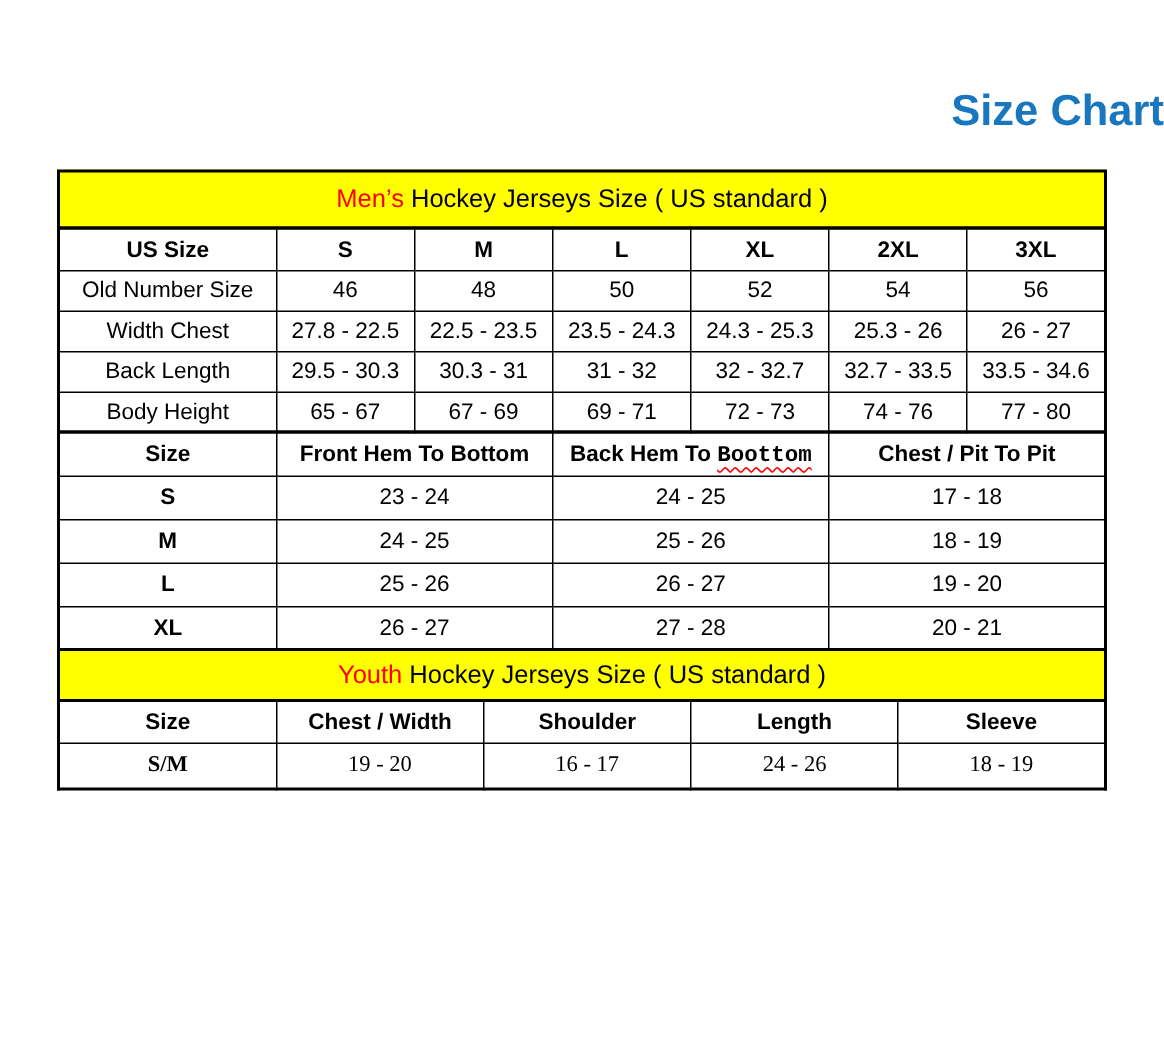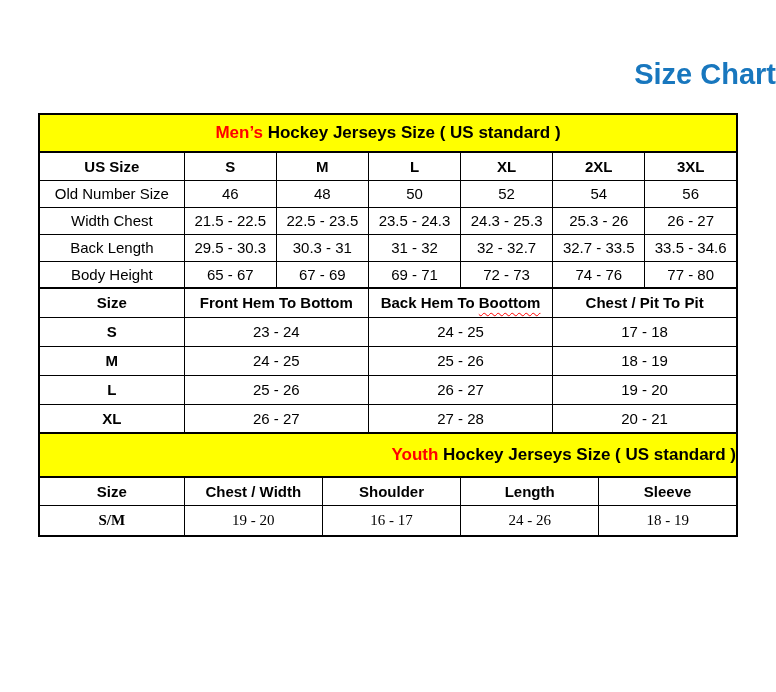--- a/index.html
+++ b/index.html
@@ -26,26 +26,26 @@
   .tables{
     width:700px;
     margin:22px auto 0 auto;
   }
   section.size-section{display:block;}
   section.size-section + section.size-section{margin-top:-2px;}
   .band{
     border:2px solid var(--ink);
     background:var(--yellow);
     display:flex;align-items:center;justify-content:center;
-    font-weight:bold;
+    font-weight:normal;
     font-size:17px;
   }
   .mens .band{height:40px;}
   .womens .band{height:36px;}
-  .youth .band{height:46px;justify-content:flex-end;}
+  .youth .band{height:36px;}
   .band .accent{color:var(--red);}
   table{
     width:100%;
     border-collapse:collapse;
     table-layout:fixed;
     border:2px solid var(--ink);
     margin-top:-2px;
   }
   th,td{
     border:1px solid var(--ink);
@@ -65,20 +65,21 @@
   .youth thead tr{height:28px;}
   .youth tbody tr{height:31px;font-family:Liberation Serif, serif;}
   .womens td:first-child,
   .youth td:first-child{font-weight:bold;}
   .squiggle{
     text-decoration:underline;
     text-decoration-style:wavy;
     text-decoration-color:var(--red);
     text-decoration-thickness:1px;
     text-underline-offset:4px;
+    font-family:Liberation Mono, monospace;
   }
 </style>
 </head>
 <body>
 
 <main>
   <h1 class="page-title">Size Chart</h1>
 
   <div class="tables">
 
@@ -103,21 +104,21 @@
               <td>Old Number Size</td>
               <td>46</td>
               <td>48</td>
               <td>50</td>
               <td>52</td>
               <td>54</td>
               <td>56</td>
             </tr>
             <tr>
               <td>Width Chest</td>
-              <td>21.5 - 22.5</td>
+              <td>27.8 - 22.5</td>
               <td>22.5 - 23.5</td>
               <td>23.5 - 24.3</td>
               <td>24.3 - 25.3</td>
               <td>25.3 - 26</td>
               <td>26 - 27</td>
             </tr>
             <tr>
               <td>Back Length</td>
               <td>29.5 - 30.3</td>
               <td>30.3 - 31</td>

